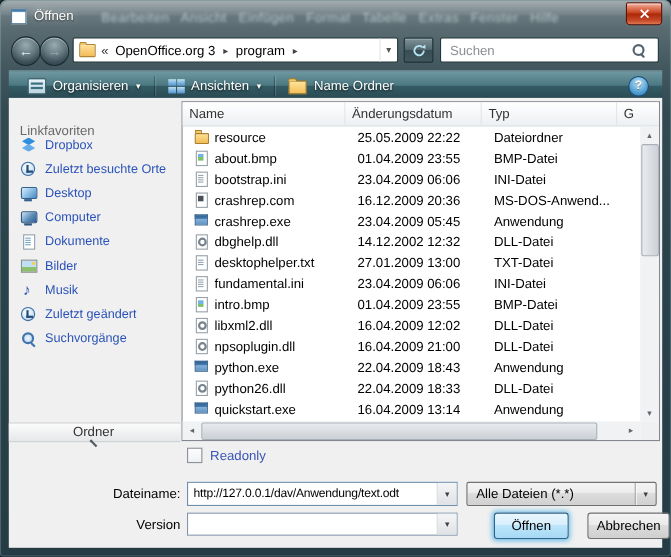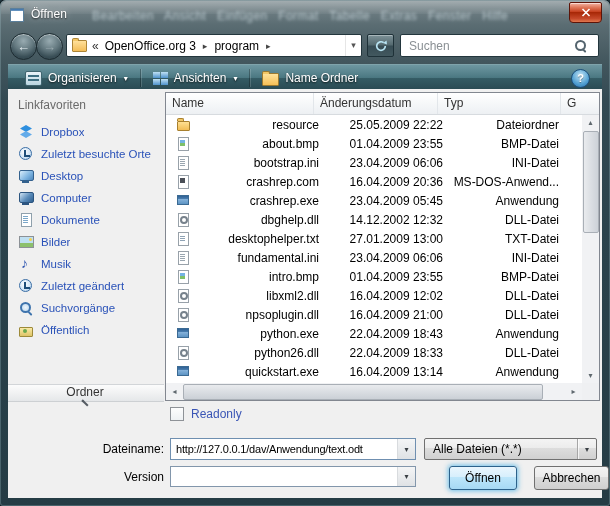--- a/index.html
+++ b/index.html
@@ -66,21 +66,21 @@
   .ti-folder{width:15px;height:11px;margin-top:2px;background:linear-gradient(180deg,#ffe29a,#f5c058);border:1px solid #9c7a30;border-radius:1px;position:relative;}
   .ti-folder::before{content:"";position:absolute;top:-3px;left:-1px;width:6px;height:2px;background:#f3c766;border:1px solid #9c7a30;border-bottom:none;border-radius:2px 2px 0 0;}
   .btn-help{margin-left:auto;margin-right:12px;width:17px;height:17px;border-radius:50%;flex:none;
     background:radial-gradient(circle at 50% 32%,#c2e4f6,#4f9ed0 62%,#2a6da6);border:1px solid #1c4e7b;
     color:#fff;font-weight:bold;font-size:11px;display:flex;align-items:center;justify-content:center;text-shadow:0 1px 1px rgba(0,0,0,.4);}
 
   
   .content{position:absolute;left:8px;top:89px;width:594px;height:409px;background:#f0f0f0;}
 
   
-  .sb-head{position:absolute;left:10px;top:9px;color:#6b6b6b;text-align:right;}
+  .sb-head{position:absolute;left:10px;top:23px;color:#6b6b6b;text-align:right;}
   .sb-items{position:absolute;left:4px;top:32px;width:150px;}
   .sb-item{height:22px;display:flex;align-items:center;gap:6px;padding-left:6px;cursor:default;}
   .sb-label{color:#2a52b8;font-size:11.5px;white-space:nowrap;overflow:hidden;}
   .folders-bar{position:absolute;left:0;top:295px;width:156px;height:18px;box-sizing:border-box;
     background:linear-gradient(180deg,#fcfcfc,#e5e7e9);border-top:1px solid #d2d5d8;border-bottom:1px solid #cdd0d3;
     display:flex;align-items:center;justify-content:flex-start;padding:0 12px 0 10px;color:#333;flex-direction:column;}
   .chev-up{width:6px;height:6px;border-left:2px solid #555c63;border-top:2px solid #555c63;transform:rotate(45deg);margin-top:3px;}
 
   
   .si{width:17px;height:16px;position:relative;flex:none;}
@@ -108,21 +108,21 @@
     background:linear-gradient(180deg,#fbe9a6,#ddc468);}
   .si-public::after{content:"";position:absolute;left:5px;top:7px;width:4px;height:4px;border-radius:50%;background:#6aa84f;}
 
   
   .listpanel{position:absolute;left:157px;top:3px;width:435px;height:309px;background:#fff;border:1px solid #828790;box-sizing:border-box;}
   .lheader{position:absolute;left:0;top:0;right:0;height:22px;display:flex;
     background:linear-gradient(180deg,#ffffff,#f4f6f8 60%,#edf0f3);border-bottom:1px solid #d7dbdf;box-sizing:border-box;}
   .hcell{border-right:1px solid #e2e6ea;padding-left:6px;line-height:21px;color:#333;box-sizing:border-box;white-space:nowrap;overflow:hidden;}
   .h-name{width:148px;} .h-date{width:124px;} .h-type{width:123px;} .h-size{flex:1;border-right:none;}
   .rows{position:absolute;left:0;top:22px;width:416px;}
-  .lrow{height:19px;display:flex;align-items:center;white-space:nowrap;text-align:right;}
+  .lrow{height:19px;display:flex;align-items:center;white-space:nowrap;}
   .cell{overflow:hidden;box-sizing:border-box;}
   .c-name{width:124px;margin-left:4px;} .c-date{width:124px;padding-left:6px;} .c-type{width:116px;padding-left:6px;}
   .fic{width:15px;height:15px;position:relative;margin-left:10px;flex:none;}
   .fic-folder::before{content:"";position:absolute;left:1px;top:4px;width:11px;height:8px;border:1px solid #a8802e;border-radius:1px;
     background:linear-gradient(180deg,#ffe092,#f2bd55);}
   .fic-folder::after{content:"";position:absolute;left:1px;top:1px;width:5px;height:2px;background:#f2c766;border:1px solid #a8802e;border-bottom:none;border-radius:2px 2px 0 0;}
   .fic-page::before{content:"";position:absolute;left:2px;top:1px;width:9px;height:12px;background:#fff;border:1px solid #98a1a9;}
   .fic-lines::after{content:"";position:absolute;left:4px;top:5px;width:5px;height:1px;background:#8fa3b5;box-shadow:0 2px 0 #8fa3b5,0 4px 0 #8fa3b5;}
   .fic-ini::after{content:"";position:absolute;left:4px;top:4px;width:5px;height:1px;background:#9aa6b0;box-shadow:0 2px 0 #9aa6b0,0 4px 0 #9aa6b0,0 6px 0 #9aa6b0;}
   .fic-img::after{content:"";position:absolute;left:4px;top:4px;width:5px;height:6px;background:linear-gradient(180deg,#74b3e3 0 50%,#7fc069 50% 100%);}
@@ -268,24 +268,20 @@
         <span class="sb-label">Musik</span>
       </div>
       <div class="sb-item">
         <span class="si si-clock"></span>
         <span class="sb-label">Zuletzt geändert</span>
       </div>
       <div class="sb-item">
         <span class="si si-search"></span>
         <span class="sb-label">Suchvorgänge</span>
       </div>
-      <div class="sb-item">
-        <span class="si si-public"></span>
-        <span class="sb-label">Öffentlich</span>
-      </div>
     </div>
     <div class="folders-bar">
       <span>Ordner</span>
       <span class="chev-up"></span>
     </div>
 
     <div class="listpanel">
       <div class="lheader">
         <div class="hcell h-name">Name</div>
         <div class="hcell h-date">Änderungsdatum</div>
@@ -307,21 +303,21 @@
         </div>
         <div class="lrow">
           <span class="fic fic-page fic-ini"></span>
           <span class="cell c-name">bootstrap.ini</span>
           <span class="cell c-date">23.04.2009 06:06</span>
           <span class="cell c-type">INI-Datei</span>
         </div>
         <div class="lrow">
           <span class="fic fic-page fic-com"></span>
           <span class="cell c-name">crashrep.com</span>
-          <span class="cell c-date">16.04.2009 20:36</span>
+          <span class="cell c-date">16.12.2009 20:36</span>
           <span class="cell c-type">MS-DOS-Anwend...</span>
         </div>
         <div class="lrow">
           <span class="fic fic-app"></span>
           <span class="cell c-name">crashrep.exe</span>
           <span class="cell c-date">23.04.2009 05:45</span>
           <span class="cell c-type">Anwendung</span>
         </div>
         <div class="lrow">
           <span class="fic fic-page fic-gear"></span>

